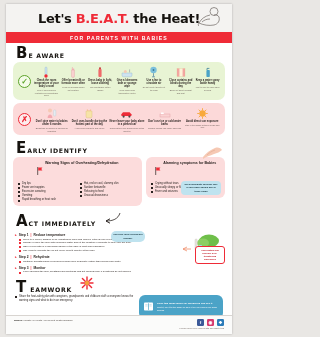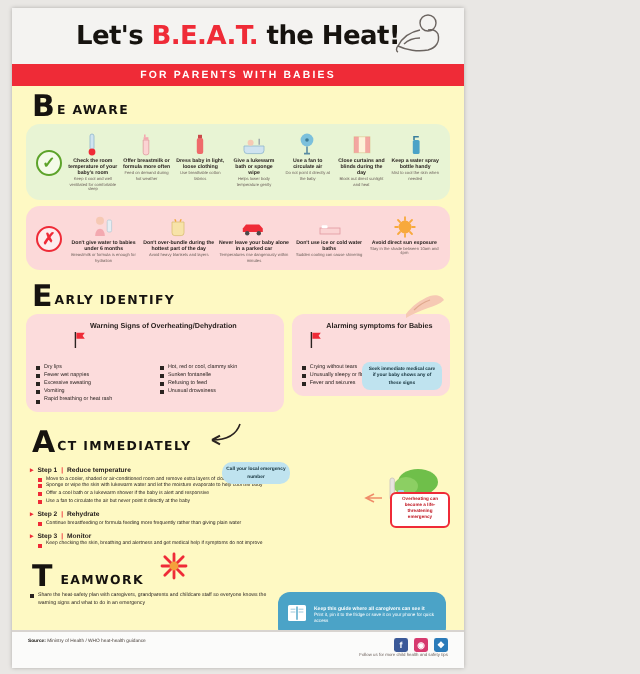--- a/index.html
+++ b/index.html
@@ -7,21 +7,21 @@
   body {
     font-family: "Liberation Sans", sans-serif;
     background: #e9e7e4;
     position: relative;
     overflow: hidden;
   }
   .poster {
     position: absolute;
     left: 6px; top: 4px;
     width: 226px; height: 330px;
-    background: #fef9c3;
+    background: #ffffff;
     box-shadow: 0 0 2px rgba(0,0,0,.25);
   }
 
   
   .title-bar {
     height: 28px;
     background: #f4f3f1;
     display: flex;
     align-items: center;
     justify-content: center;

